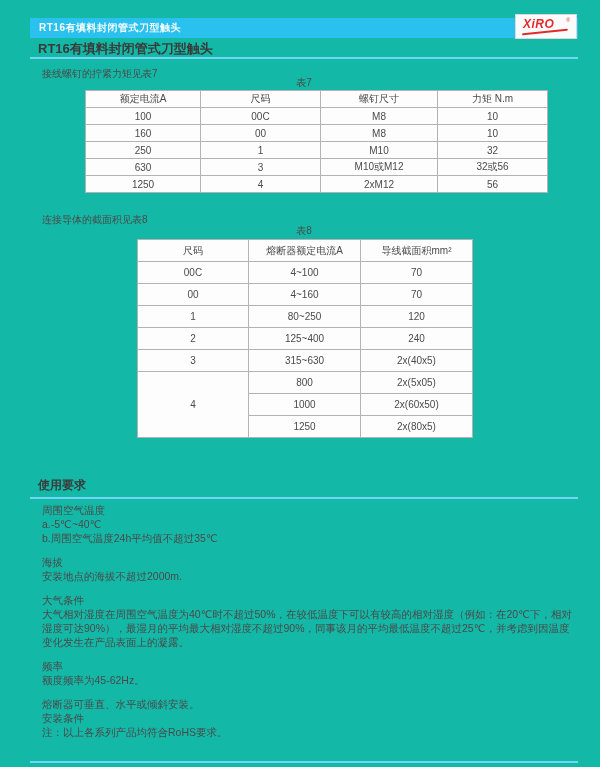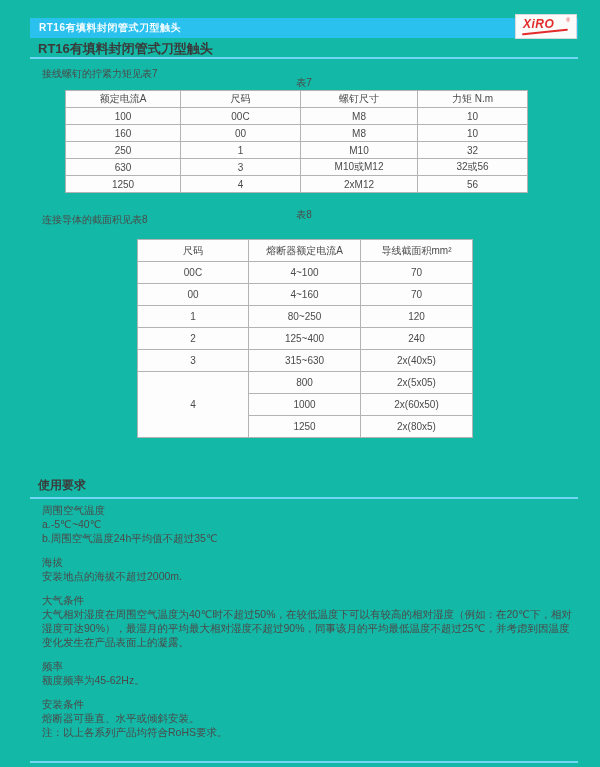--- a/index.html
+++ b/index.html
@@ -96,40 +96,40 @@
   #t7-intro { top: 67px; }
   #t8-intro { top: 213px; }
   .table-caption {
     position: absolute;
     left: 30px; width: 548px;
     text-align: center;
     font-size: 10px;
     color: #4a4a4a;
   }
   #t7-caption { top: 76px; }
-  #t8-caption { top: 208px; }
+  #t8-caption { top: 224px; }
 
   
   table {
     position: absolute;
     border-collapse: collapse;
     table-layout: fixed;
     background: #fdfdfd;
   }
   th, td {
     border: 1px solid #b3b3b3;
     text-align: center;
     vertical-align: middle;
     font-size: 10px;
     font-weight: normal;
     color: #4a4a4a;
     padding: 0;
     overflow: hidden;
   }
-  #table7 { top: 90px; left: 65px; width: 462px; }
+  #table7 { top: 90px; left: 85px; width: 462px; }
   #table7 th, #table7 td { height: 16px; }
   #table8 { top: 239px; left: 137px; width: 335px; }
   #table8 th, #table8 td { height: 21px; }
 
   
   .usage-heading {
     position: absolute;
     top: 477px; left: 38px;
     font-size: 12px;
     font-weight: bold;
@@ -287,21 +287,21 @@
     </div>
     <div class="usage-section">
       <div class="usage-line">大气条件</div>
       <div class="usage-line">大气相对湿度在周围空气温度为40℃时不超过50%，在较低温度下可以有较高的相对湿度（例如：在20℃下，相对湿度可达90%），最湿月的平均最大相对湿度不超过90%，同事该月的平均最低温度不超过25℃，并考虑到因温度变化发生在产品表面上的凝露。</div>
     </div>
     <div class="usage-section">
       <div class="usage-line">频率</div>
       <div class="usage-line">额度频率为45-62Hz。</div>
     </div>
     <div class="usage-section">
+      <div class="usage-line">熔断器可垂直、水平或倾斜安装。</div>
       <div class="usage-line">安装条件</div>
-      <div class="usage-line">熔断器可垂直、水平或倾斜安装。</div>
       <div class="usage-line">注：以上各系列产品均符合RoHS要求。</div>
     </div>
   </div>
 
   <div class="rule-cyan" id="bottom-rule"></div>
 
 </div>
 
 </body></html>

